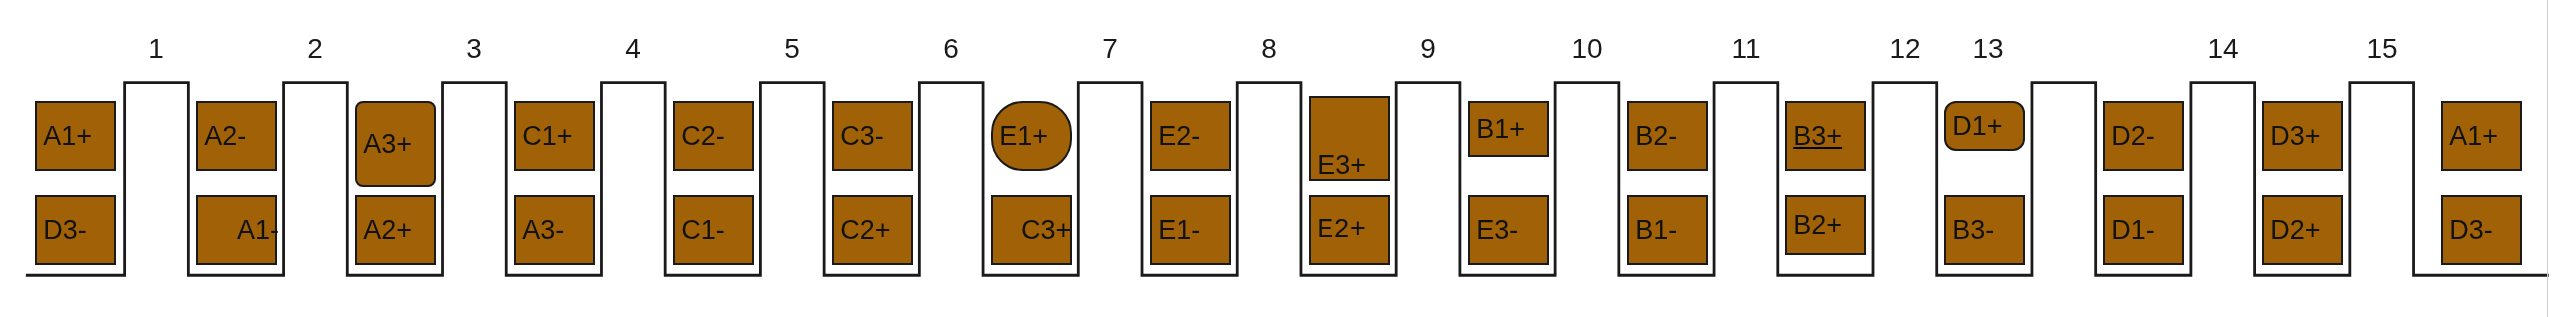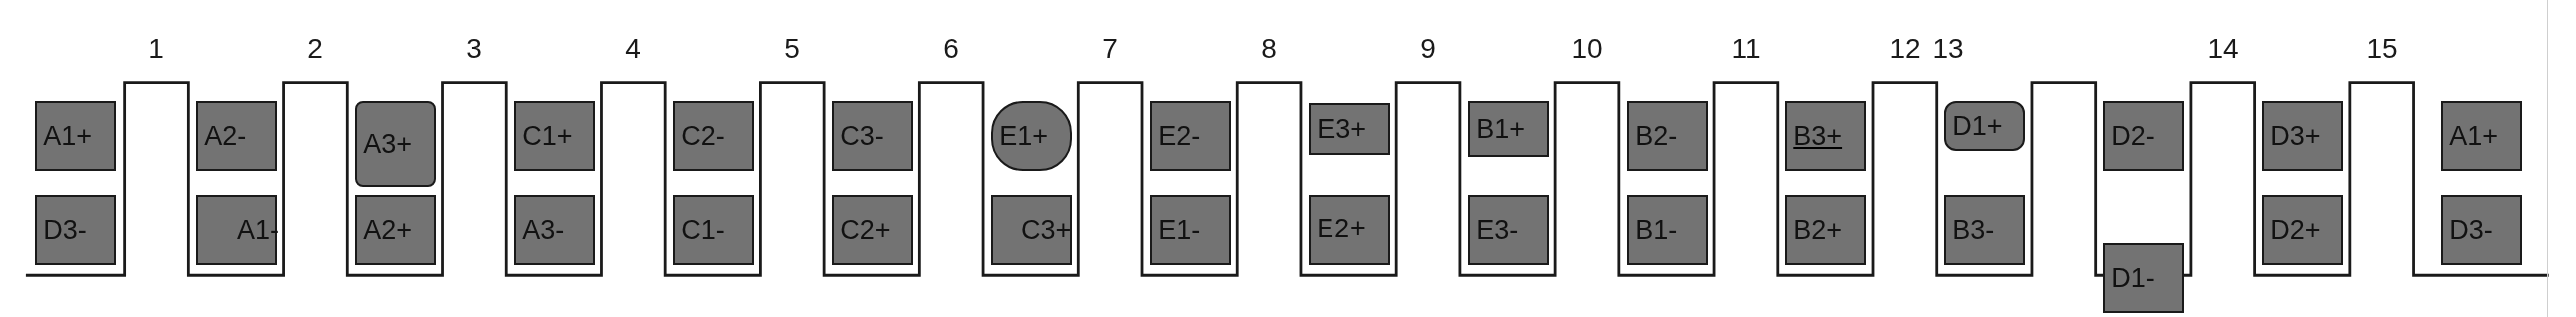--- a/index.html
+++ b/index.html
@@ -33,21 +33,21 @@
     white-space: nowrap;
     transform: translateX(-50%);
   }
   .coil-group {
     position: absolute;
   }
   .coil-box {
     position: absolute;
     box-sizing: border-box;
     border: 2.1px solid #1a1a1a;
-    background: #737373;
+    background: #a16207;
     display: flex;
     align-items: center;
     padding-left: 6.3px;
   }
   .coil-label {
     font-size: 27px;
     font-weight: 400;
     color: #111111;
     line-height: 1;
     letter-spacing: 0px;
@@ -76,21 +76,21 @@
       <div class="slot-number" style="left: 474px; top: 35px;">3</div>
       <div class="slot-number" style="left: 633px; top: 35px;">4</div>
       <div class="slot-number" style="left: 792px; top: 35px;">5</div>
       <div class="slot-number" style="left: 951px; top: 35px;">6</div>
       <div class="slot-number" style="left: 1110px; top: 35px;">7</div>
       <div class="slot-number" style="left: 1269px; top: 35px;">8</div>
       <div class="slot-number" style="left: 1428px; top: 35px;">9</div>
       <div class="slot-number" style="left: 1587px; top: 35px;">10</div>
       <div class="slot-number" style="left: 1746px; top: 35px;">11</div>
       <div class="slot-number" style="left: 1905px; top: 35px;">12</div>
-      <div class="slot-number" style="left: 1948px; top: 35px;">13</div>
+      <div class="slot-number" style="left: 1988px; top: 35px;">13</div>
       <div class="slot-number" style="left: 2223px; top: 35px;">14</div>
       <div class="slot-number" style="left: 2382px; top: 35px;">15</div>
     </div>
 
   <div id="groups-layer">
       <div class="coil-group">
         <div class="coil-box" style="left: 35px; top: 101px; width: 81px; height: 70px;">
           <span class="coil-label">A1+</span>
         </div>
         <div class="coil-box" style="left: 35px; top: 195px; width: 81px; height: 70px;">
@@ -147,21 +147,21 @@
       </div>
       <div class="coil-group">
         <div class="coil-box" style="left: 1150px; top: 101px; width: 81px; height: 70px;">
           <span class="coil-label">E2-</span>
         </div>
         <div class="coil-box" style="left: 1150px; top: 195px; width: 81px; height: 70px;">
           <span class="coil-label">E1-</span>
         </div>
       </div>
       <div class="coil-group">
-        <div class="coil-box" style="left: 1309px; top: 103px; width: 81px; height: 52px;">
+        <div class="coil-box" style="left: 1309px; top: 96px; width: 81px; height: 85px; align-items: flex-end;">
           <span class="coil-label">E3+</span>
         </div>
         <div class="coil-box" style="left: 1309px; top: 195px; width: 81px; height: 70px; font-family: Liberation Mono, monospace;">
           <span class="coil-label">E2+</span>
         </div>
       </div>
       <div class="coil-group">
         <div class="coil-box" style="left: 1468px; top: 101px; width: 81px; height: 56px; text-align: right;">
           <span class="coil-label">B1+</span>
         </div>
@@ -174,37 +174,37 @@
           <span class="coil-label">B2-</span>
         </div>
         <div class="coil-box" style="left: 1627px; top: 195px; width: 81px; height: 70px;">
           <span class="coil-label">B1-</span>
         </div>
       </div>
       <div class="coil-group">
         <div class="coil-box" style="left: 1785px; top: 101px; width: 81px; height: 70px; text-decoration: underline;">
           <span class="coil-label">B3+</span>
         </div>
-        <div class="coil-box" style="left: 1785px; top: 195px; width: 81px; height: 70px;">
+        <div class="coil-box" style="left: 1785px; top: 195px; width: 81px; height: 60px;">
           <span class="coil-label">B2+</span>
         </div>
       </div>
       <div class="coil-group">
         <div class="coil-box" style="left: 1944px; top: 101px; width: 81px; height: 50px; border-radius: 12px;">
           <span class="coil-label">D1+</span>
         </div>
         <div class="coil-box" style="left: 1944px; top: 195px; width: 81px; height: 70px;">
           <span class="coil-label">B3-</span>
         </div>
       </div>
       <div class="coil-group">
         <div class="coil-box" style="left: 2103px; top: 101px; width: 81px; height: 70px;">
           <span class="coil-label">D2-</span>
         </div>
-        <div class="coil-box" style="left: 2103px; top: 195px; width: 81px; height: 70px; margin-top: 48px;">
+        <div class="coil-box" style="left: 2103px; top: 195px; width: 81px; height: 70px;">
           <span class="coil-label">D1-</span>
         </div>
       </div>
       <div class="coil-group">
         <div class="coil-box" style="left: 2262px; top: 101px; width: 81px; height: 70px;">
           <span class="coil-label">D3+</span>
         </div>
         <div class="coil-box" style="left: 2262px; top: 195px; width: 81px; height: 70px;">
           <span class="coil-label">D2+</span>
         </div>

